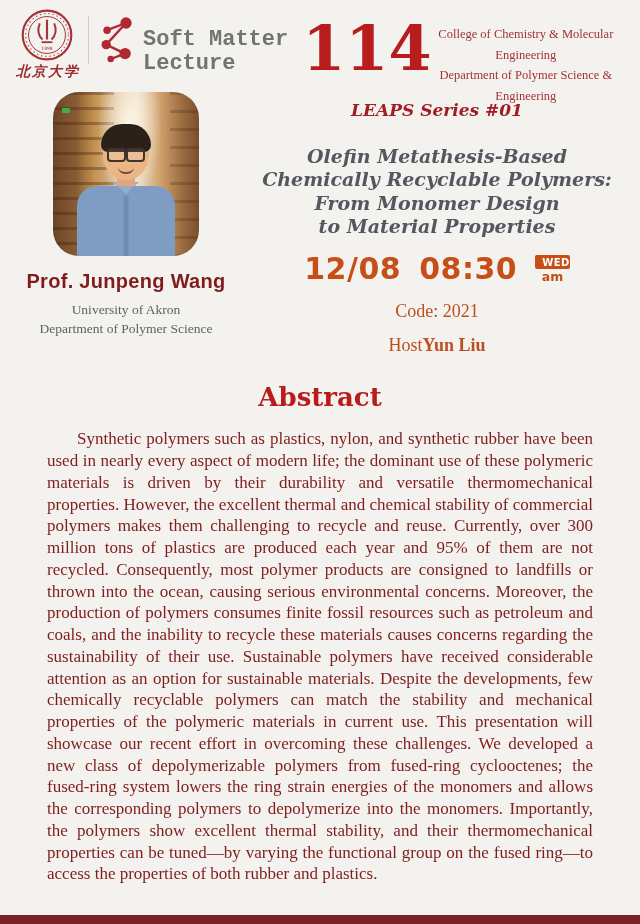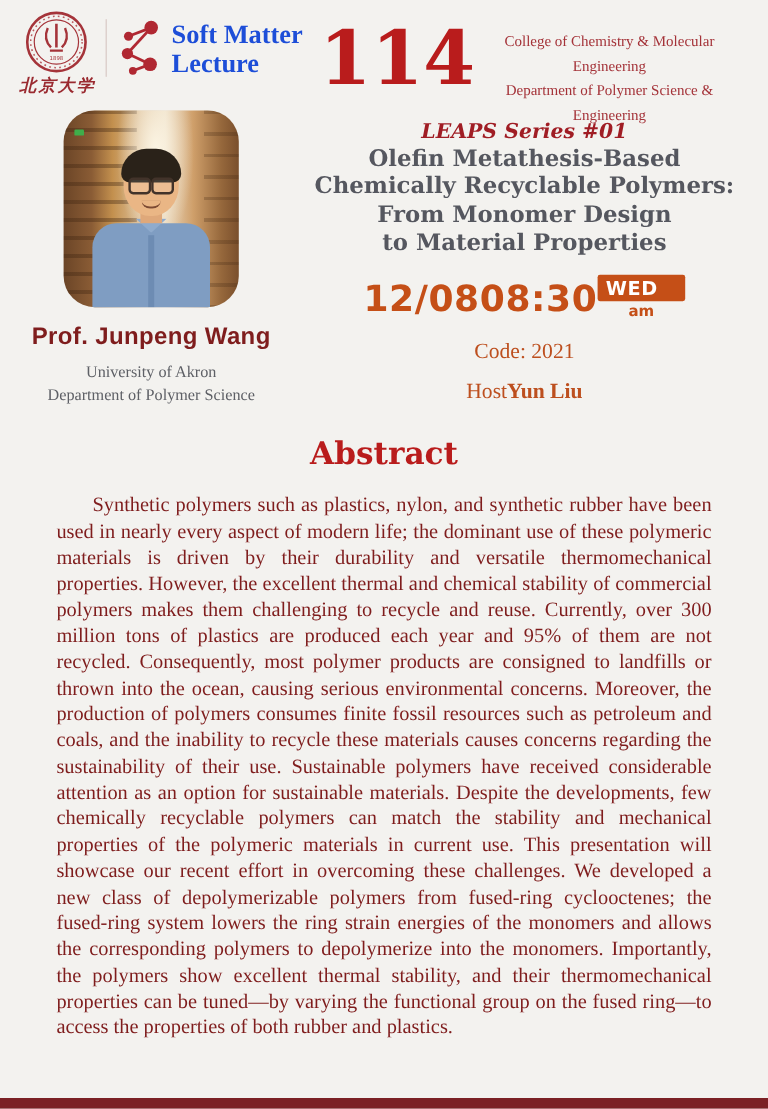--- a/index.html
+++ b/index.html
@@ -12,21 +12,21 @@
   }
   .poster { width:640px; height:924px; position:relative; }
 
   
   .header { display:flex; align-items:flex-start; padding:8px 14px 0 16px; height:82px; }
   .seal-wrap { width:62px; text-align:center; flex:0 0 auto; }
   .seal { display:block; margin:0 auto; }
   .seal-cn { font-size:14px; font-weight:bold; color:#9a2a30; letter-spacing:2px; font-style:italic; margin-top:1px; white-space:nowrap; }
   .divider-v { width:1px; height:48px; background:#d8c9c5; margin:8px 10px 0 10px; flex:0 0 auto; }
   .molecule { margin-top:8px; flex:0 0 auto; }
-  .series-title { margin:9px 0 0 8px; font-family:Liberation Serif, serif; font-weight:bold; font-size:22px; line-height:1.1; color:#1d4ed8; flex:0 0 auto; }
+  .series-title { margin:20px 0 0 8px; font-family:Liberation Mono, monospace; font-weight:bold; font-size:22px; line-height:1.1; color:#737373; flex:0 0 auto; }
   .lecture-no { font-family:"DejaVu Serif", serif; font-weight:bold; font-size:62px; line-height:1; color:#b91c1c; margin:10px 0 0 14px; flex:0 0 auto; }
   .org-block { margin-left:auto; margin-top:16px; font-size:12.5px; line-height:1.65; color:#a43238; text-align:center; padding-right:6px; }
 
   
   .main-top { display:flex; margin-top:6px; }
   .col-left { width:252px; flex:0 0 auto; text-align:center; }
   .col-right { flex:1; text-align:center; padding-right:18px; }
 
   
   .photo {
@@ -50,25 +50,25 @@
   .photo .glasses { position:absolute; left:50%; transform:translateX(-50%); bottom:97px; width:40px; height:11px; }
   .photo .glasses:before, .photo .glasses:after { content:""; position:absolute; top:0; width:15px; height:10px; border:2px solid #42332a; border-radius:4px; background:rgba(255,255,255,.12); }
   .photo .glasses:before { left:1px; } .photo .glasses:after { right:1px; }
   .photo .smile { position:absolute; left:50%; transform:translateX(-50%); bottom:82px; width:16px; height:7px; border-bottom:2.5px solid #7c4a33; border-radius:0 0 10px 10px; }
 
   .prof-name { font-family:Liberation Sans, sans-serif; font-weight:bold; font-size:20px; color:#7f1d1d; margin-top:14px; letter-spacing:.3px; }
   .prof-affil { font-size:13.5px; color:#5e6066; line-height:1.42; margin-top:7px; }
 
   
   .leaps { font-family:"DejaVu Serif", serif; font-weight:bold; font-style:italic; font-size:17px; color:#a01d24; margin-top:12px; }
-  .lect-title { font-family:"DejaVu Serif", serif; font-weight:bold; font-size:19px; line-height:1.23; color:#55575f; margin-top:1px; }
-  .when-row { display:flex; justify-content:center; align-items:flex-end; margin-top:14px; }
+  .lect-title { font-family:"DejaVu Serif", serif; font-weight:bold; font-size:19px; line-height:1.23; color:#55575f; margin-top:25px;font-style:italic; }
+  .when-row { display:flex; justify-content:center; align-items:center; gap:18px; margin-top:14px; }
   .when-num { font-family:"DejaVu Sans", sans-serif; font-weight:bold; font-size:30px; line-height:1.1; color:#c54f17; letter-spacing:.5px; }
   .wed-block { display:flex; flex-direction:column; align-items:center; margin-top:1px; }
-  .wed-badge { background:#c54f17; color:#ffffff; font-family:"DejaVu Sans", sans-serif; font-weight:bold; font-size:16px; padding:2px 23px 1px 7px; border-radius:2px; letter-spacing:.5px; }
+  .wed-badge { background:#c54f17; color:#ffffff; font-family:"DejaVu Sans", sans-serif; font-weight:bold; font-size:10px; padding:2px 0 1px 7px; border-radius:2px; letter-spacing:.5px; }
   .am-label { font-family:"DejaVu Sans", sans-serif; font-weight:bold; font-size:12.5px; color:#c54f17; margin-top:0px; }
   .zoom-row { margin-top:16px; font-size:18px; color:#bd4f1e; display:flex; justify-content:center; gap:26px; }
   .host-row { margin-top:13px; font-size:18px; color:#bd4f1e; display:flex; justify-content:center; align-items:baseline; }
   .host-name { font-weight:bold; }
 
   
   .abstract-head { text-align:center; font-family:"DejaVu Serif", serif; font-weight:bold; font-size:26px; color:#b91c1c; margin-top:26px; }
   .abstract-body { margin:16px 47px 0 47px; font-size:17px; line-height:1.28; color:#7f1d1d; text-align:justify; text-indent:30px; }
 
   .footer-bar { position:absolute; left:0; bottom:0; width:640px; height:9px; background:#7b2125; }

